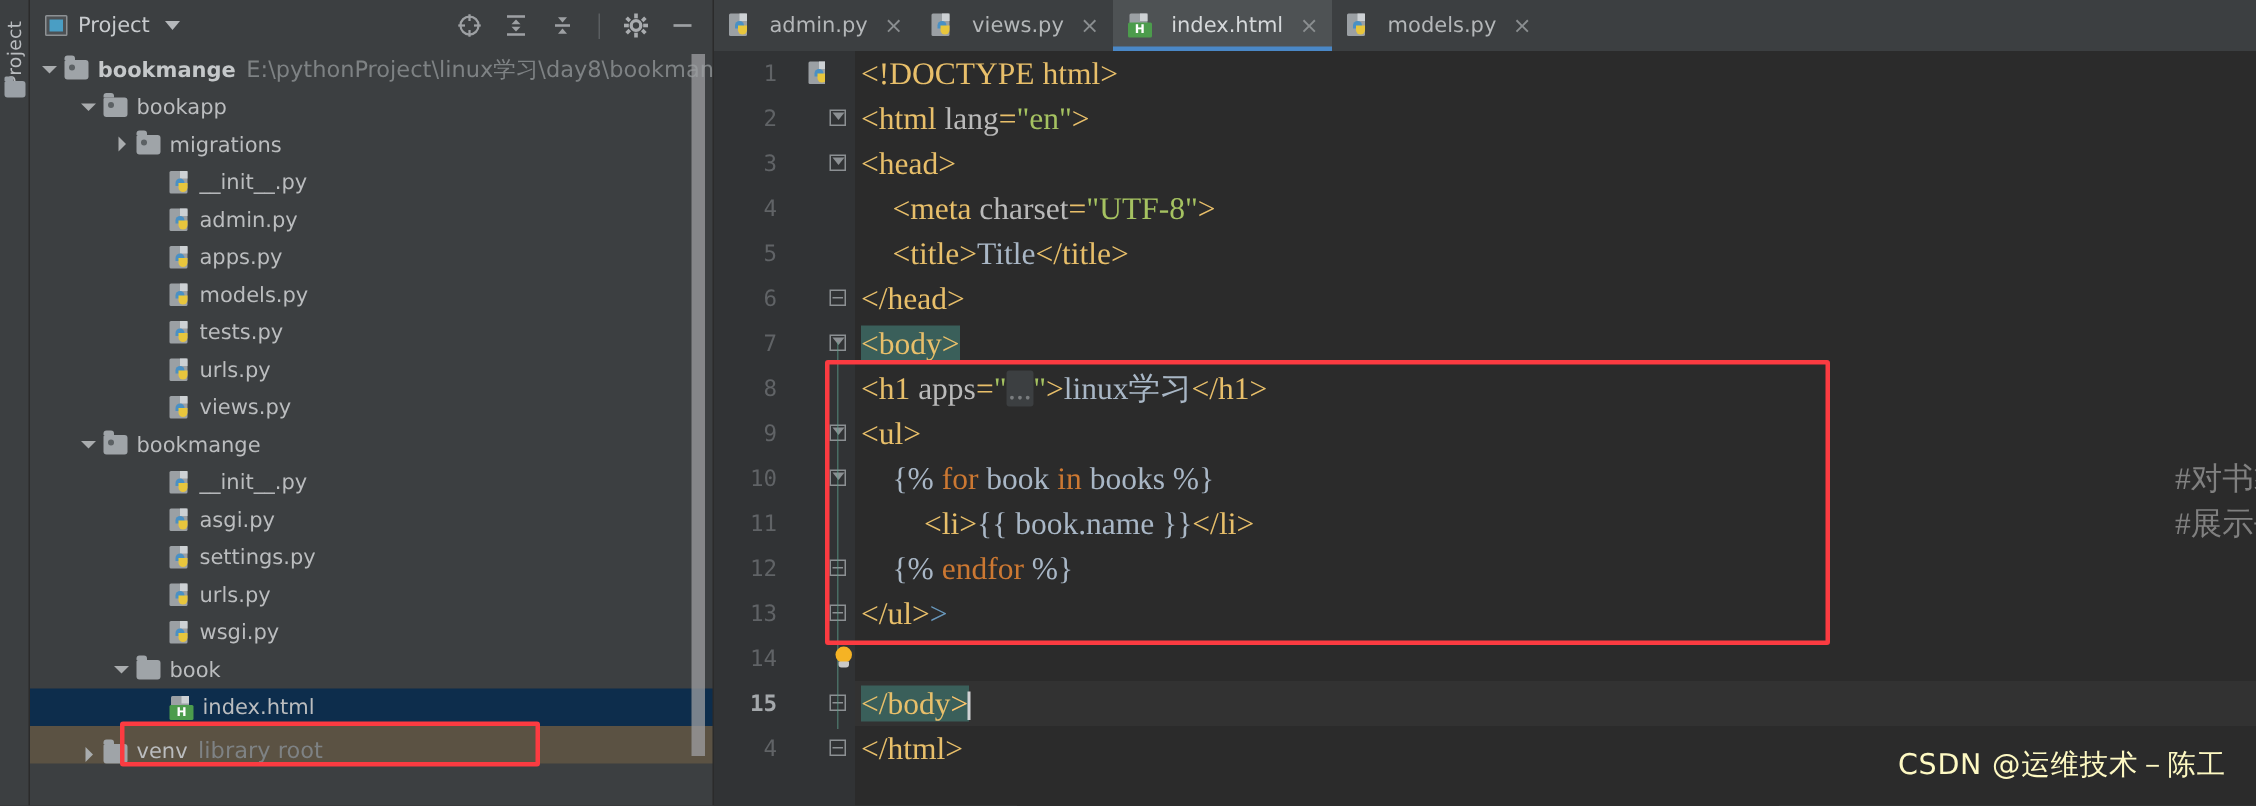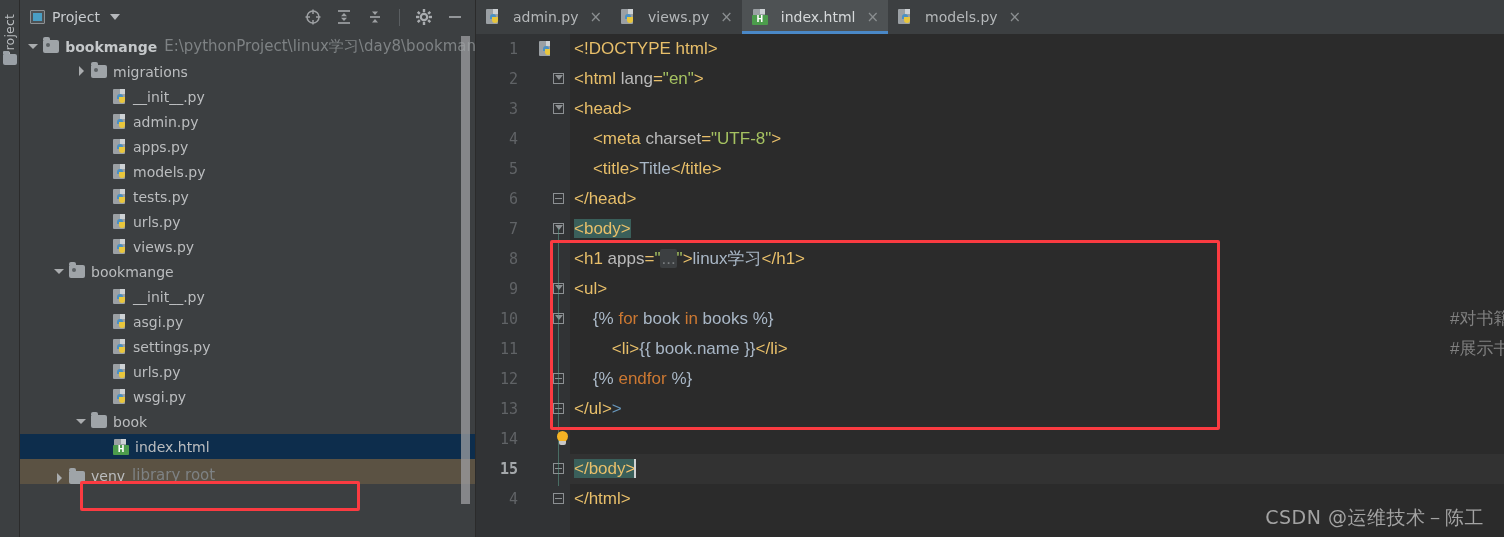--- a/index.html
+++ b/index.html
@@ -195,22 +195,22 @@
   .fold-line {
     position: absolute; left: 8px; width: 1px; background: #5c9c8a; opacity: .55;
   }
 
   .code {
     position: absolute; left: 94px; top: 34px; width: 934px; height: 503px;
     background: #2b2b2b;
   }
   .cline {
     height: 30px; line-height: 30px; white-space: pre;
-    font-family: Liberation Sans, sans-serif;
-    font-size: 17px; position: relative; padding-left: 4px;
+    font-family: Liberation Serif, serif;
+    font-size: 21px; position: relative; padding-left: 4px;
   }
   .cline.current-line { background: #323232; }
   .tag      { color: #e8bf6a; }
   .attr     { color: #bababa; }
   .str      { color: #a5c261; }
   .txt      { color: #a9b7c6; }
   .kw       { color: #cc7832; }
   .plain    { color: #a9b7c6; }
   .cmt      { color: #808080; }
   .hl-match { background: #3a5f5a; }
@@ -232,22 +232,22 @@
     position:absolute; left:3px; top:10px; width:7px; height:4px;
     background:#c9c9c9; border-radius:0 0 2px 2px;
   }
 
   .redbox-code {
     position: absolute; border: 3px solid #fb3b41; border-radius: 2px;
     pointer-events: none;
   }
 
   .watermark {
-    position: absolute; right: 20px; bottom: 6px;
-    color: #a3a3a3; font-size: 19px; letter-spacing: .5px;
+    position: absolute; right: 20px; bottom: 14px;
+    color: #fef9c3; font-size: 19px; letter-spacing: .5px;
     font-family: "DejaVu Sans", "Liberation Sans", sans-serif;
   }
 </style>
 </head>
 <body>
 
 <div id="app">
 
   <div class="toolstrip">
     <div class="vlabel">Project</div>
@@ -310,20 +310,26 @@
       </div>
     </div>
 
     <div class="tree" id="tree">
         <div class="row">
           <span style="display:inline-block;width:12px"></span>
           <span class="arrow open"></span>
           <span class="folder-ico grey"></span>
           <span class="label bold">bookmange</span>
           <span class="subtext">E:\pythonProject\linux学习\day8\bookman</span>
+        </div>
+        <div class="row">
+          <span style="display:inline-block;width:34px"></span>
+          <span class="arrow open"></span>
+          <span class="folder-ico grey"></span>
+          <span class="label">bookapp</span>
         </div>
         <div class="row">
           <span style="display:inline-block;width:56px"></span>
           <span class="arrow closed"></span>
           <span class="folder-ico grey"></span>
           <span class="label">migrations</span>
         </div>
         <div class="row">
           <span style="display:inline-block;width:78px"></span>
           <span style="display:inline-block;width:15px"></span>

